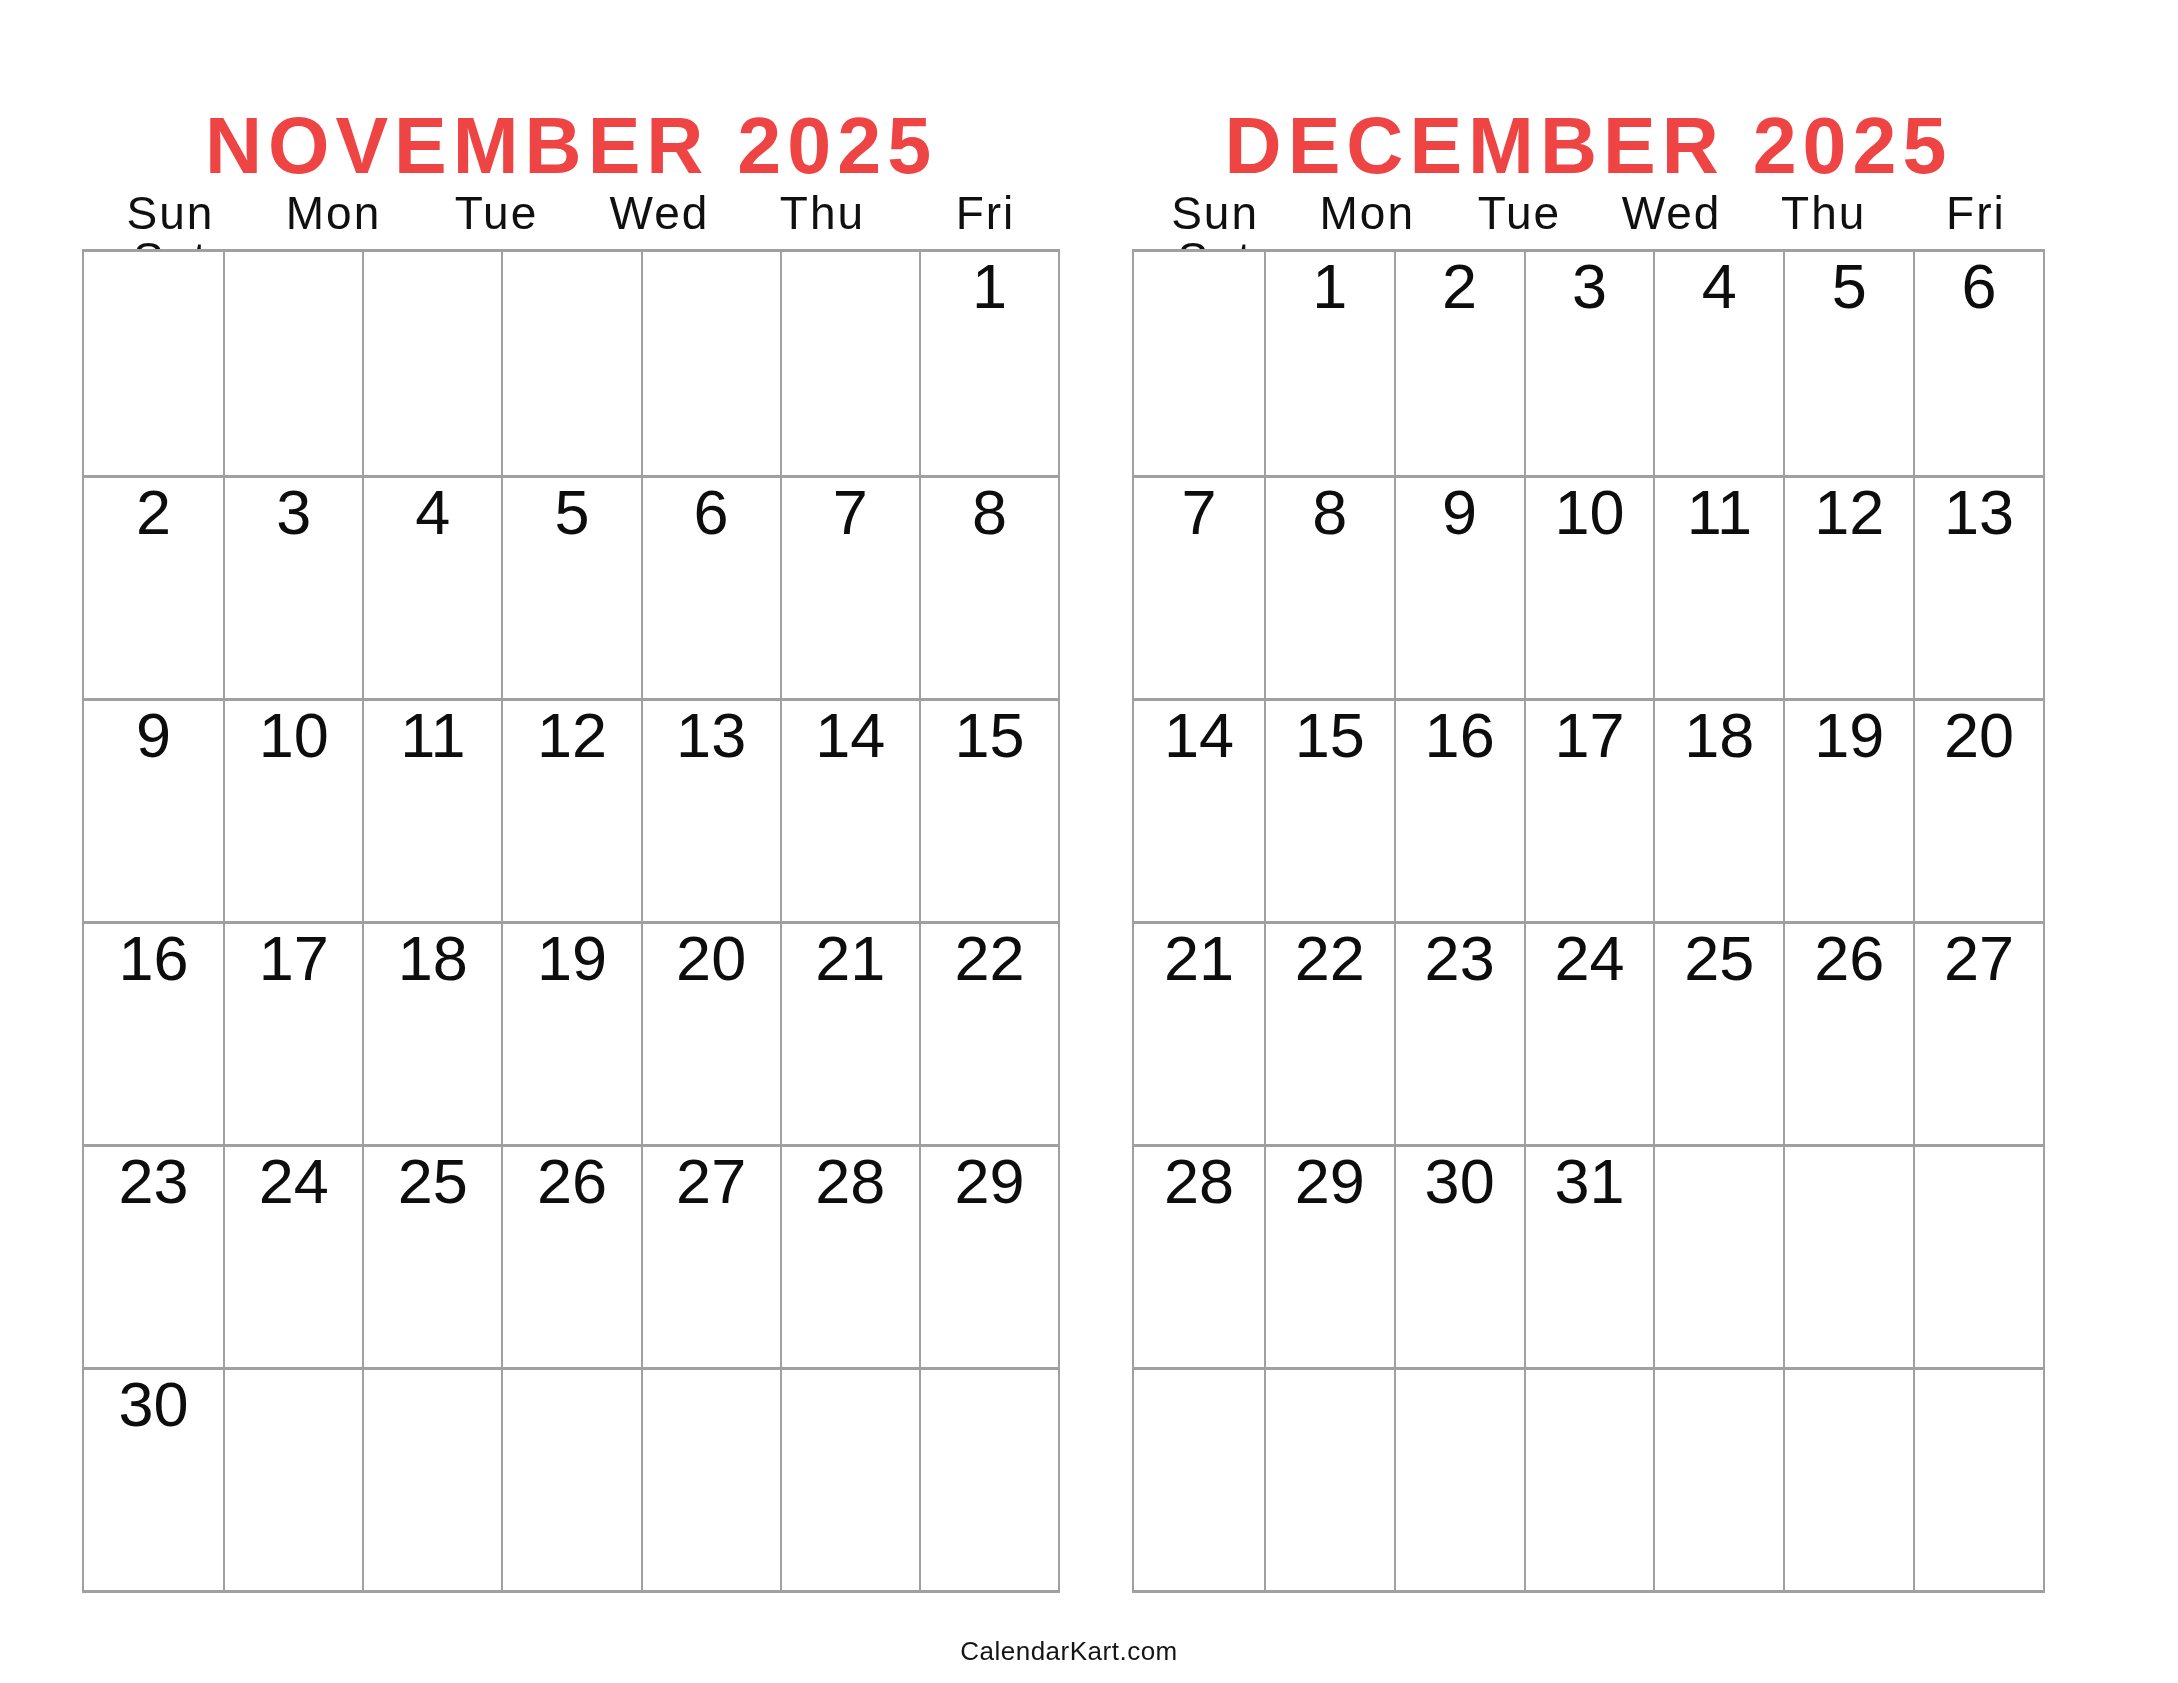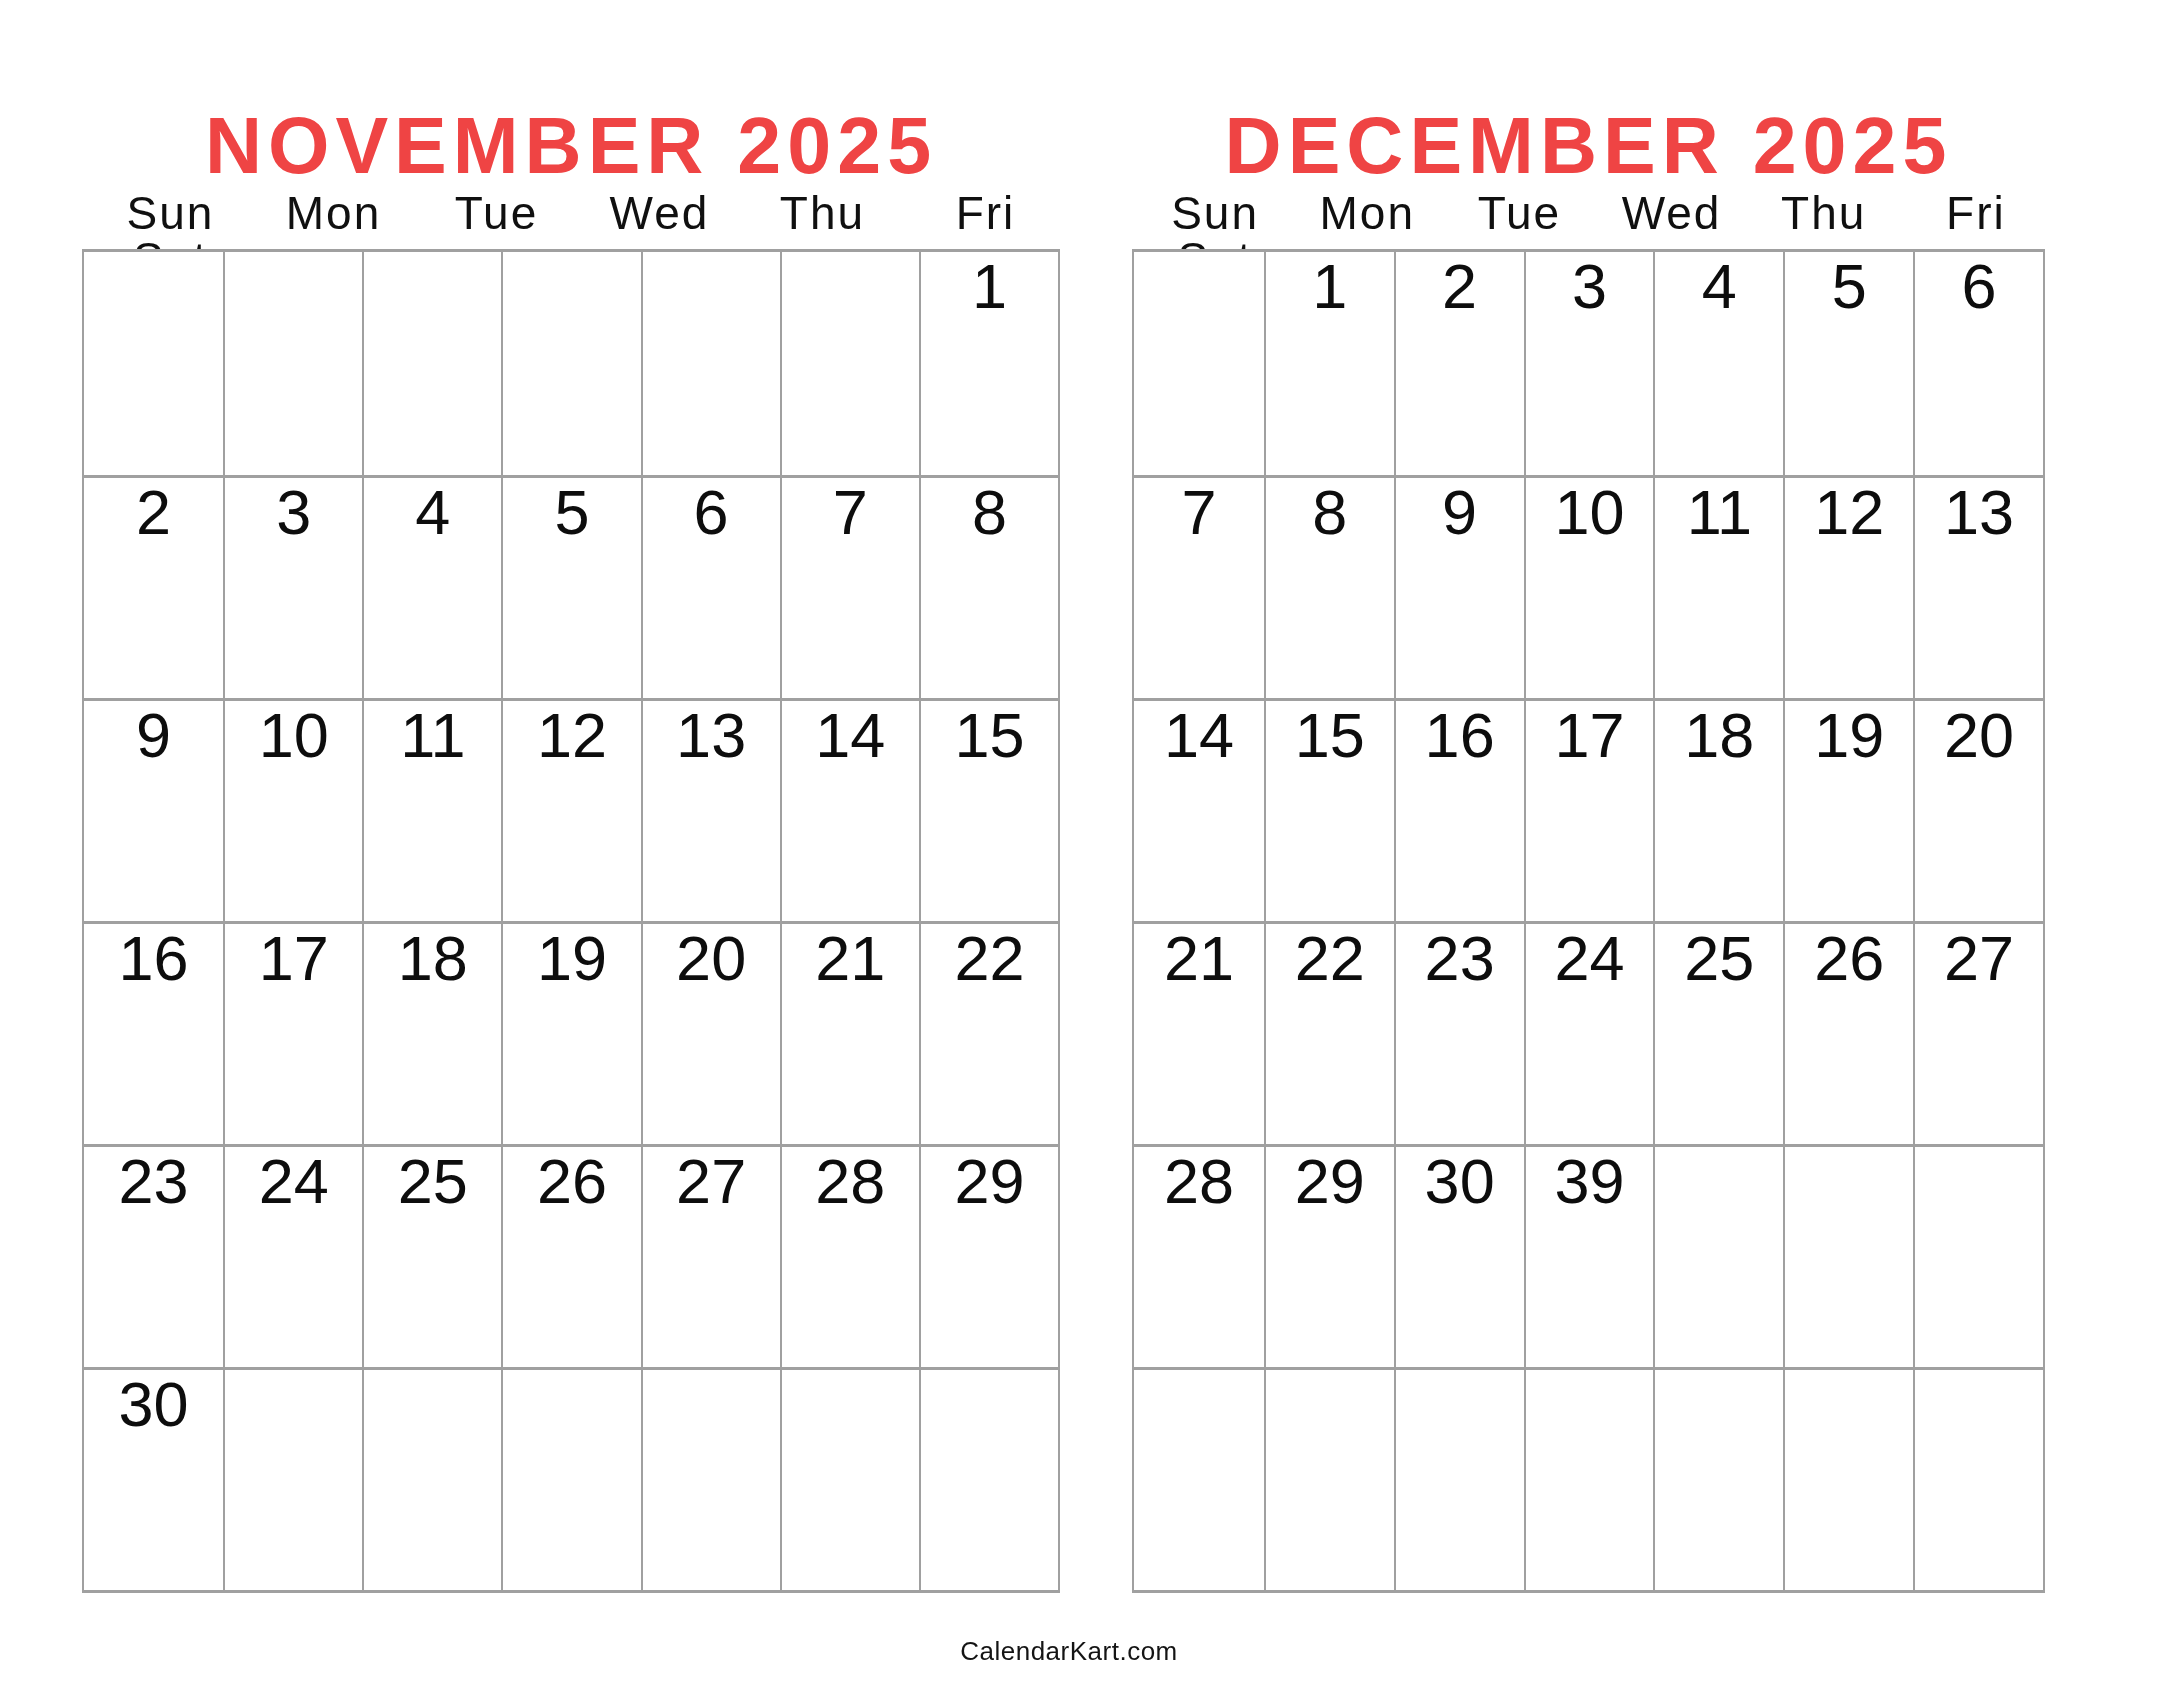--- a/index.html
+++ b/index.html
@@ -336,21 +336,21 @@
       <div class="cell">
         <span class="daynum">28</span>
       </div>
       <div class="cell">
         <span class="daynum">29</span>
       </div>
       <div class="cell">
         <span class="daynum">30</span>
       </div>
       <div class="cell">
-        <span class="daynum">39</span>
+        <span class="daynum">31</span>
       </div>
       <div class="cell">
         <span class="daynum"></span>
       </div>
       <div class="cell">
         <span class="daynum"></span>
       </div>
       <div class="cell">
         <span class="daynum"></span>
       </div>

